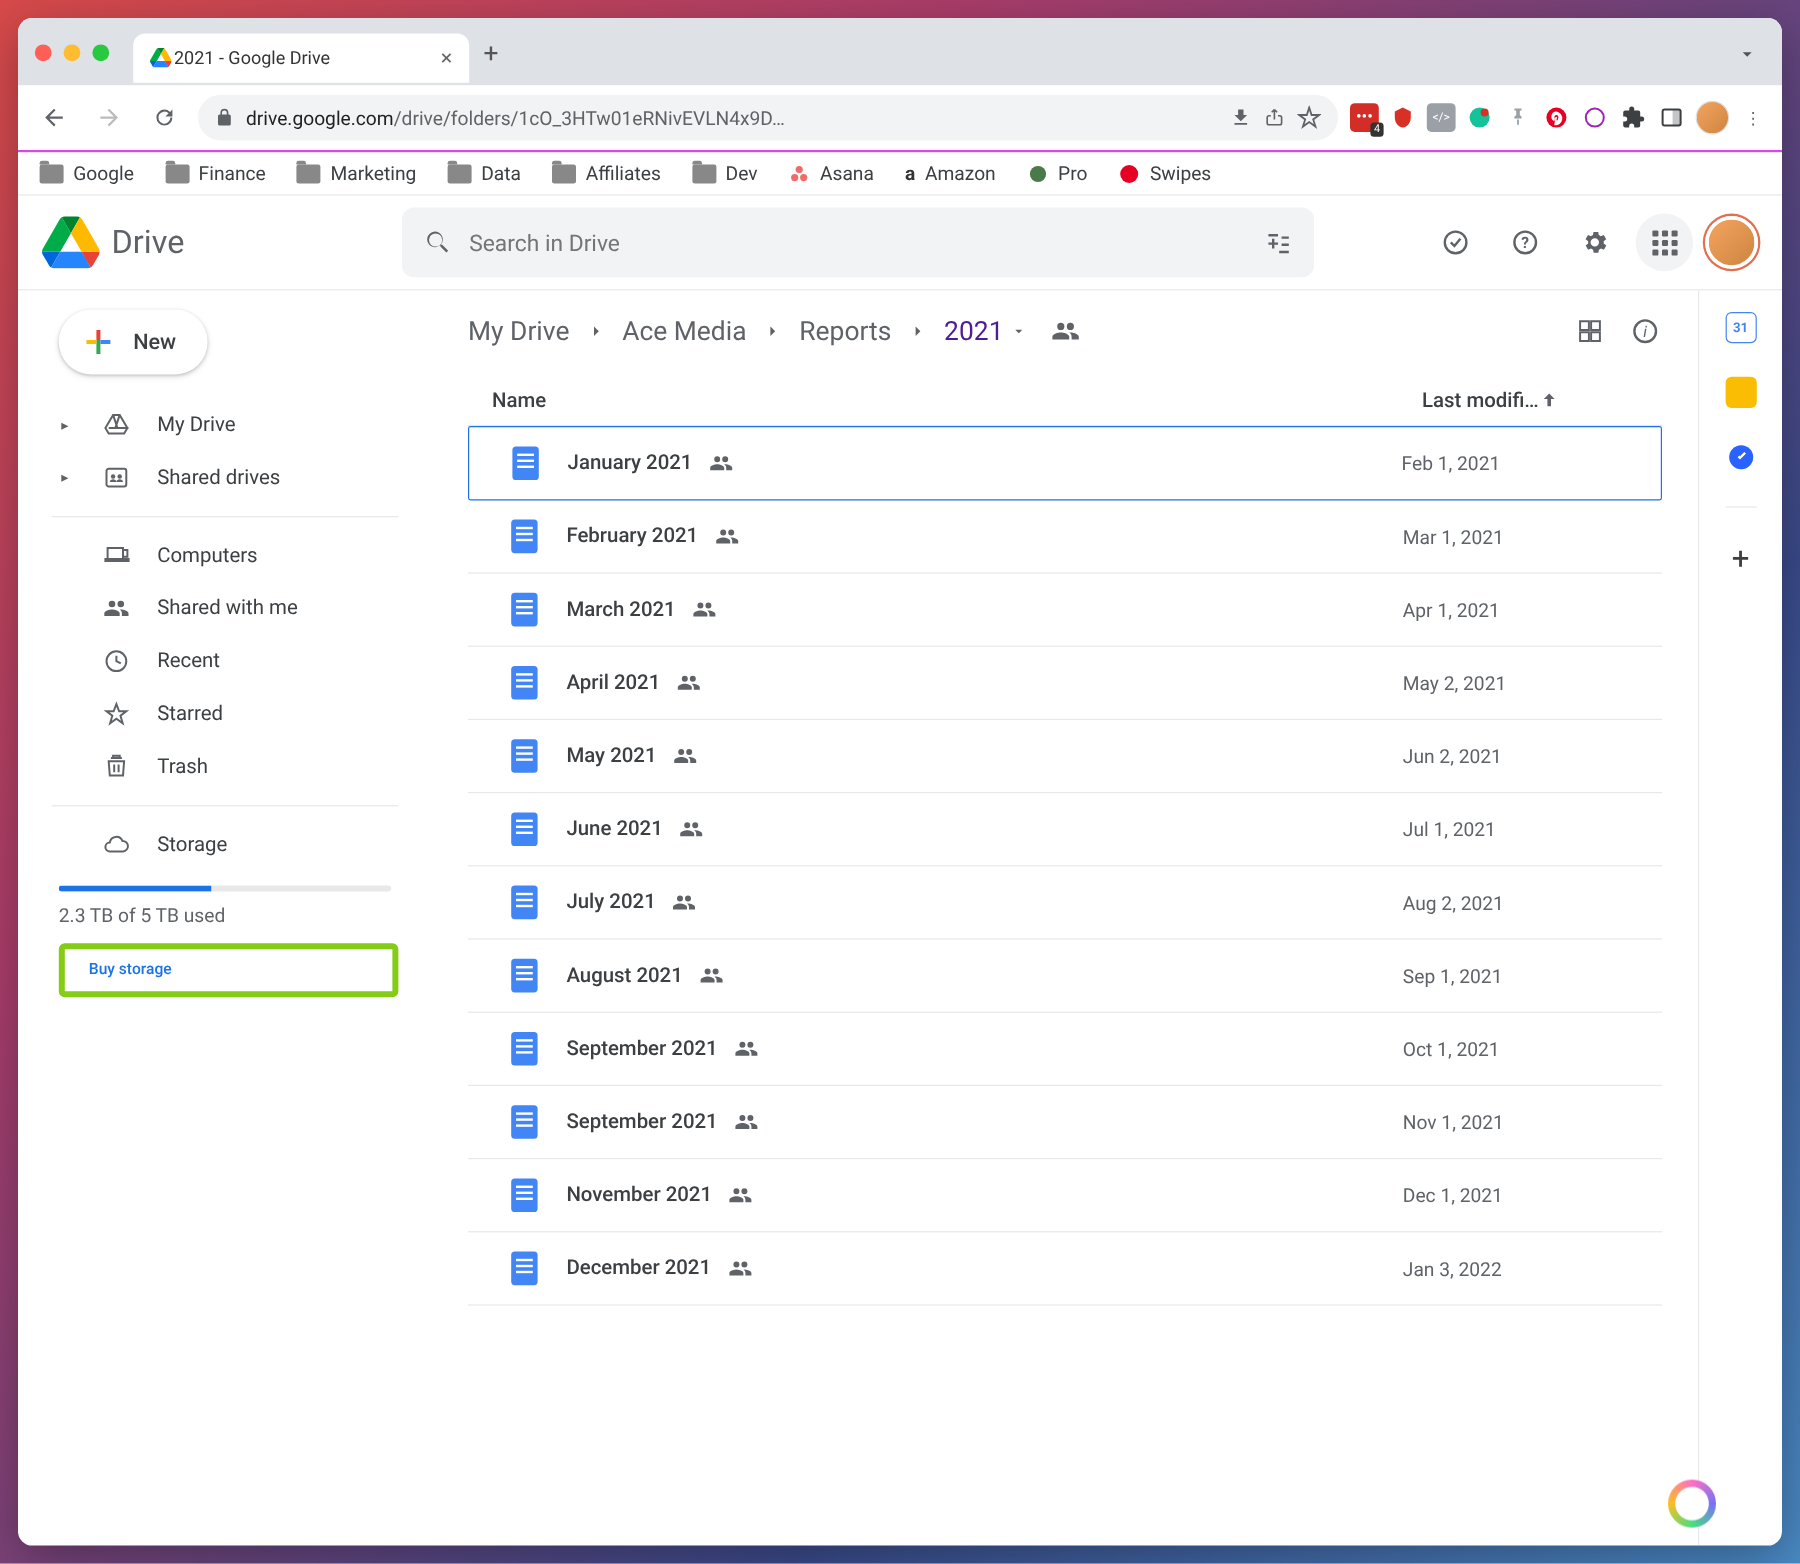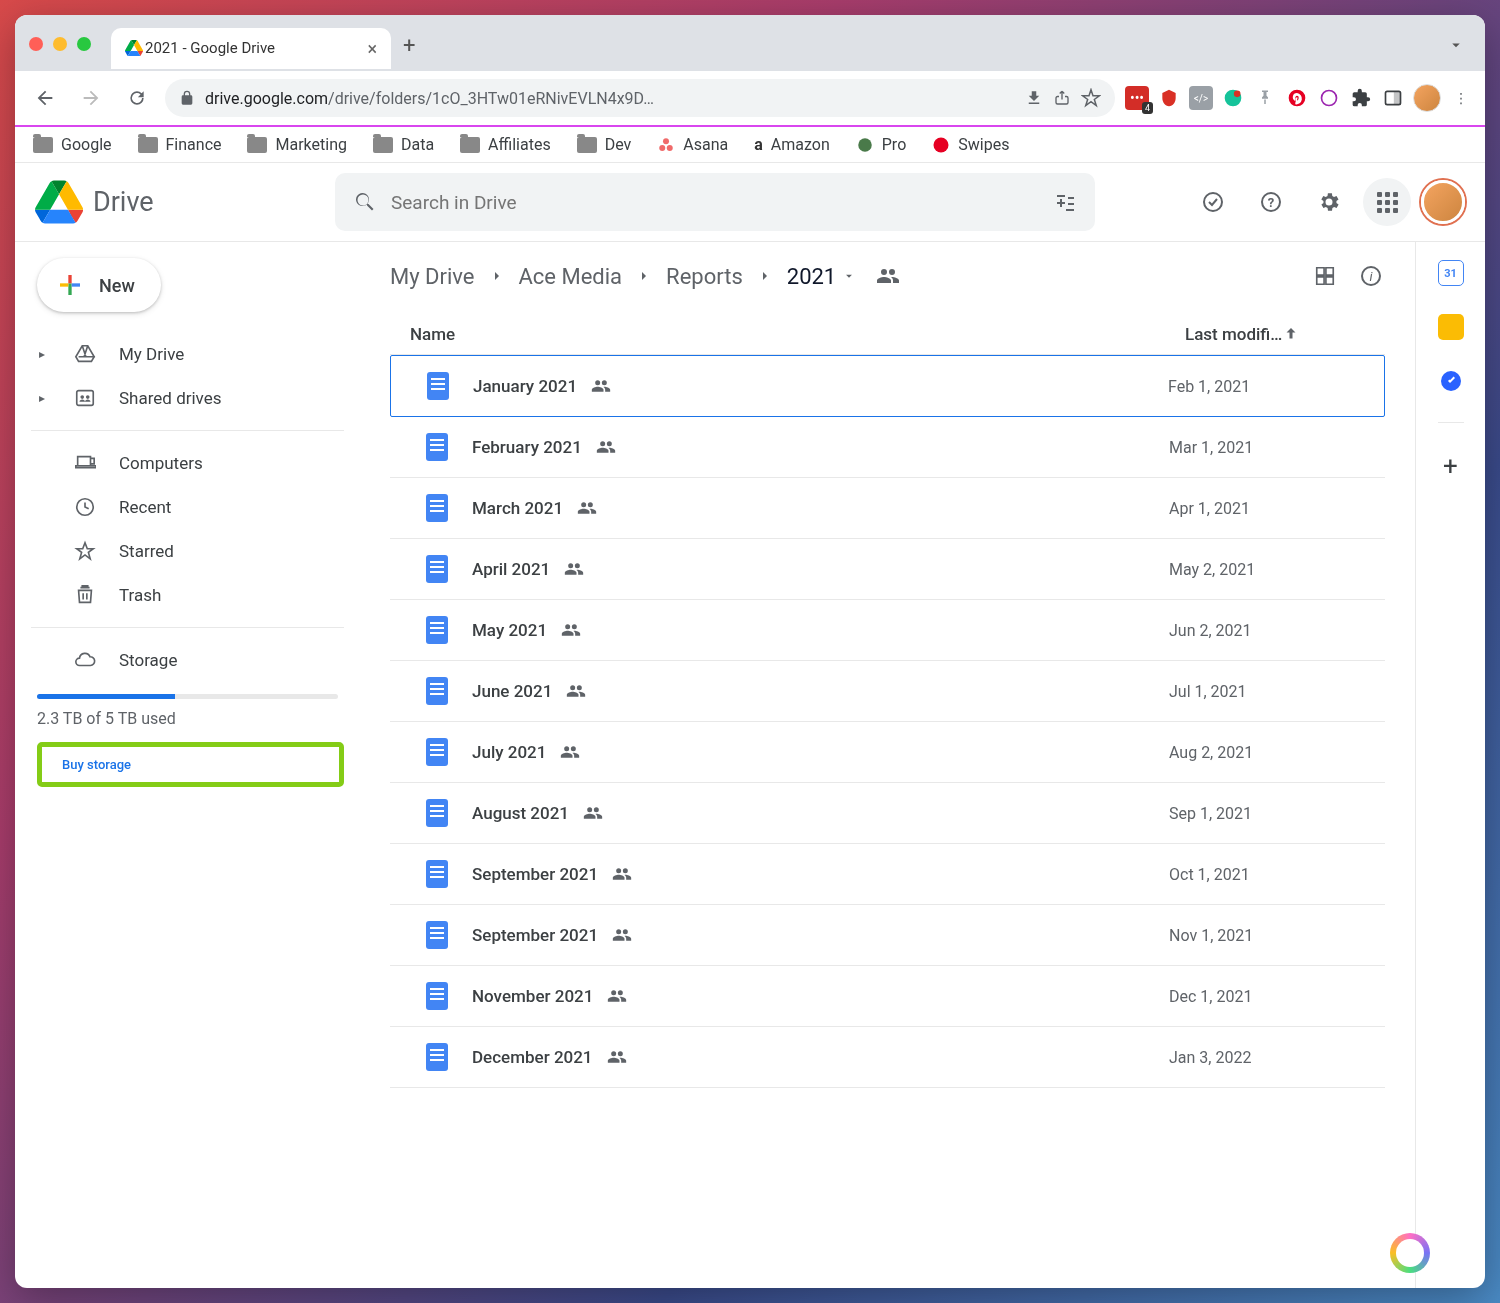--- a/index.html
+++ b/index.html
@@ -40,37 +40,37 @@
 .logo-text { font-size: 27px; color: #5f6368; }
 .search-box { flex: 1; max-width: 760px; background: #f1f3f4; border-radius: 10px; height: 58px; display: flex; align-items: center; padding: 0 18px; gap: 14px; }
 .search-box input { border: none; background: transparent; font-size: 19px; flex: 1; outline: none; color: #5f6368; }
 .hdr-icons { display: flex; align-items: center; gap: 10px; margin-left: auto; }
 .hdr-icon { width: 48px; height: 48px; display: flex; align-items: center; justify-content: center; color: #5f6368; cursor: pointer; border-radius: 50%; }
 .apps-grid { width: 48px; height: 48px; display: grid; grid-template-columns: repeat(3, 5px); grid-template-rows: repeat(3, 5px); gap: 3px; align-content: center; justify-content: center; background: #f1f3f4; border-radius: 50%; cursor: pointer; }
 .apps-grid span { background: #5f6368; border-radius: 1px; }
 .avatar-lg { width: 44px; height: 44px; border-radius: 50%; background: linear-gradient(135deg, #f4a460, #cd853f); border: 3px solid #fff; box-shadow: 0 0 0 2px #e07050; cursor: pointer; }
 
 .app-body { flex: 1; display: flex; overflow: hidden; border-top: 1px solid #e8e8e8; }
-.sidebar { width: 345px; padding: 16px 16px; border-right: none; }
+.sidebar { width: 345px; padding: 16px 28px; border-right: none; }
 .new-btn { display: flex; align-items: center; gap: 14px; padding: 12px 26px 12px 18px; border-radius: 30px; box-shadow: 0 1px 3px rgba(0,0,0,0.2), 0 2px 6px rgba(0,0,0,0.1); font-size: 18px; font-weight: 500; color: #3c4043; cursor: pointer; width: fit-content; margin-bottom: 20px; margin-left: 6px; }
 .nav-list { list-style: none; }
 .nav-item { display: flex; align-items: center; gap: 22px; padding: 10px 8px; font-size: 17px; color: #3c4043; cursor: pointer; border-radius: 0 20px 20px 0; }
 .nav-caret { width: 12px; color: #5f6368; font-size: 12px; }
 .nav-icon { width: 24px; height: 24px; display: flex; align-items: center; justify-content: center; color: #5f6368; }
 .divider { height: 1px; background: #e8e8e8; margin: 10px 0; }
 .storage-bar { height: 5px; background: #e8e8e8; border-radius: 3px; margin: 12px 6px 10px 6px; overflow: hidden; }
 .storage-fill { height: 100%; background: #1a73e8; width: 46%; }
 .storage-text { font-size: 16px; color: #5f6368; margin: 0 6px 14px 6px; }
 .buy-btn { border: 5px solid #84cc16; color: #1a73e8; padding: 10px 20px; border-radius: 5px; font-size: 13px; font-weight: 500; cursor: pointer; margin-left: 6px; }
 
 .main { flex: 1; display: flex; overflow: hidden; }
 .content { flex: 1; padding: 20px 30px; overflow: auto; }
 .breadcrumb { display: flex; align-items: center; gap: 14px; font-size: 22px; color: #5f6368; margin-bottom: 24px; }
 .crumb { cursor: pointer; }
-.crumb.active { color: #0f172a; display: flex; align-items: center; gap: 6px; }
+.crumb.active { color: #4c1d95; display: flex; align-items: center; gap: 6px; }
 .chev { color: #5f6368; }
 .bc-actions { margin-left: auto; display: flex; gap: 18px; }
 .bc-icon { color: #5f6368; cursor: pointer; width: 28px; height: 28px; display: flex; align-items: center; justify-content: center; }
 
 .table-head { display: flex; padding: 10px 20px; font-size: 17px; font-weight: 500; color: #3c4043; border-bottom: 1px solid #e8e8e8; }
 .col-name { flex: 1; }
 .col-date { width: 180px; display: flex; align-items: center; }
 .file-row { display: flex; align-items: center; padding: 16px 36px; border-bottom: 1px solid #e8e8e8; cursor: pointer; font-size: 17px; }
 .file-row.selected { border: 1.5px solid #1a73e8; border-radius: 2px; }
 .doc-icon { width: 22px; height: 28px; background: #4285f4; border-radius: 3px; margin-right: 24px; position: relative; }
@@ -338,20 +338,29 @@
         <div class="divider"></div>
         <ul class="nav-list">
           <li class="nav-item">
               <span class="nav-caret"></span>
               <span class="nav-icon">
                 <svg width="22" height="22" viewBox="0 0 24 24">
                   <path fill="none" stroke="#5f6368" stroke-width="1.8" d="M4 5h14v10H4zm-2 10h22v2H2zm16-8h4v6h-4"></path>
                 </svg>
               </span>
               <span>Computers</span>
+            </li>
+          <li class="nav-item">
+              <span class="nav-caret"></span>
+              <span class="nav-icon">
+                <svg width="22" height="22" viewBox="0 0 24 24">
+                  <path fill="#5f6368" d="M16 11a3 3 0 10-3-3 3 3 0 003 3zm-8 0a3 3 0 10-3-3 3 3 0 003 3zm0 2c-2.3 0-7 1.2-7 3.5V19h14v-2.5C15 14.2 10.3 13 8 13zm8 0c-.3 0-.6 0-1 .1 1.2.8 2 2 2 3.4V19h6v-2.5c0-2.3-4.7-3.5-7-3.5z"></path>
+                </svg>
+              </span>
+              <span>Shared with me</span>
             </li>
           <li class="nav-item">
               <span class="nav-caret"></span>
               <span class="nav-icon">
                 <svg width="22" height="22" viewBox="0 0 24 24">
                   <circle cx="12" cy="12" r="9" fill="none" stroke="#5f6368" stroke-width="1.8"></circle>
                   <path fill="none" stroke="#5f6368" stroke-width="1.8" d="M12 7v5l4 2"></path>
                 </svg>
               </span>
               <span>Recent</span>

